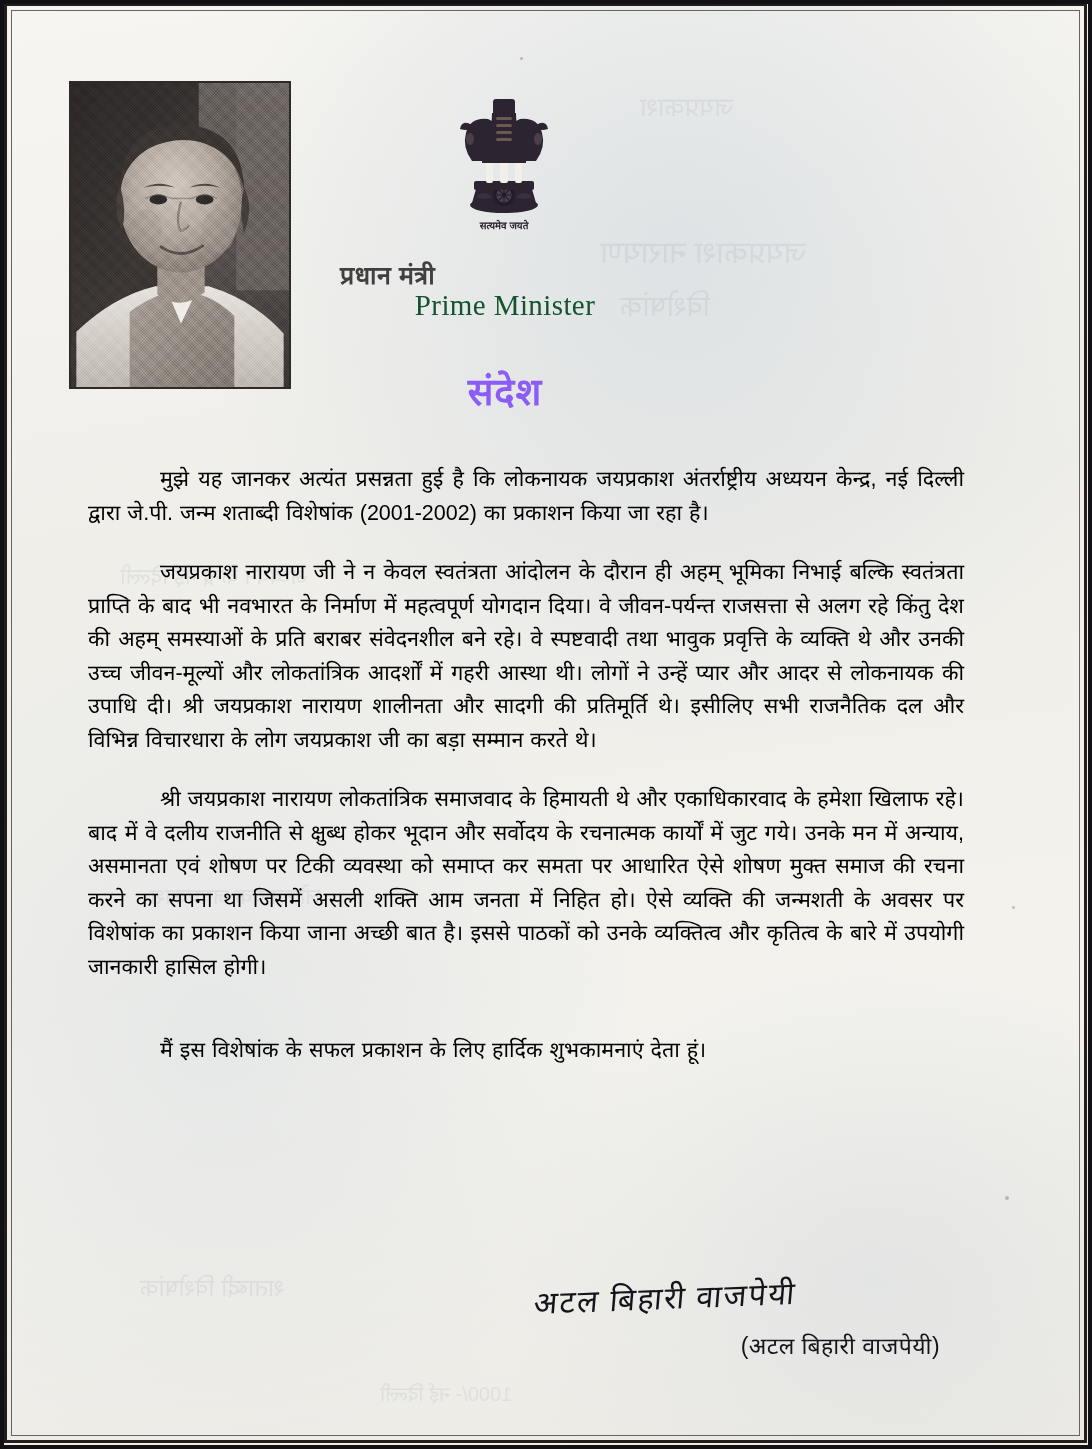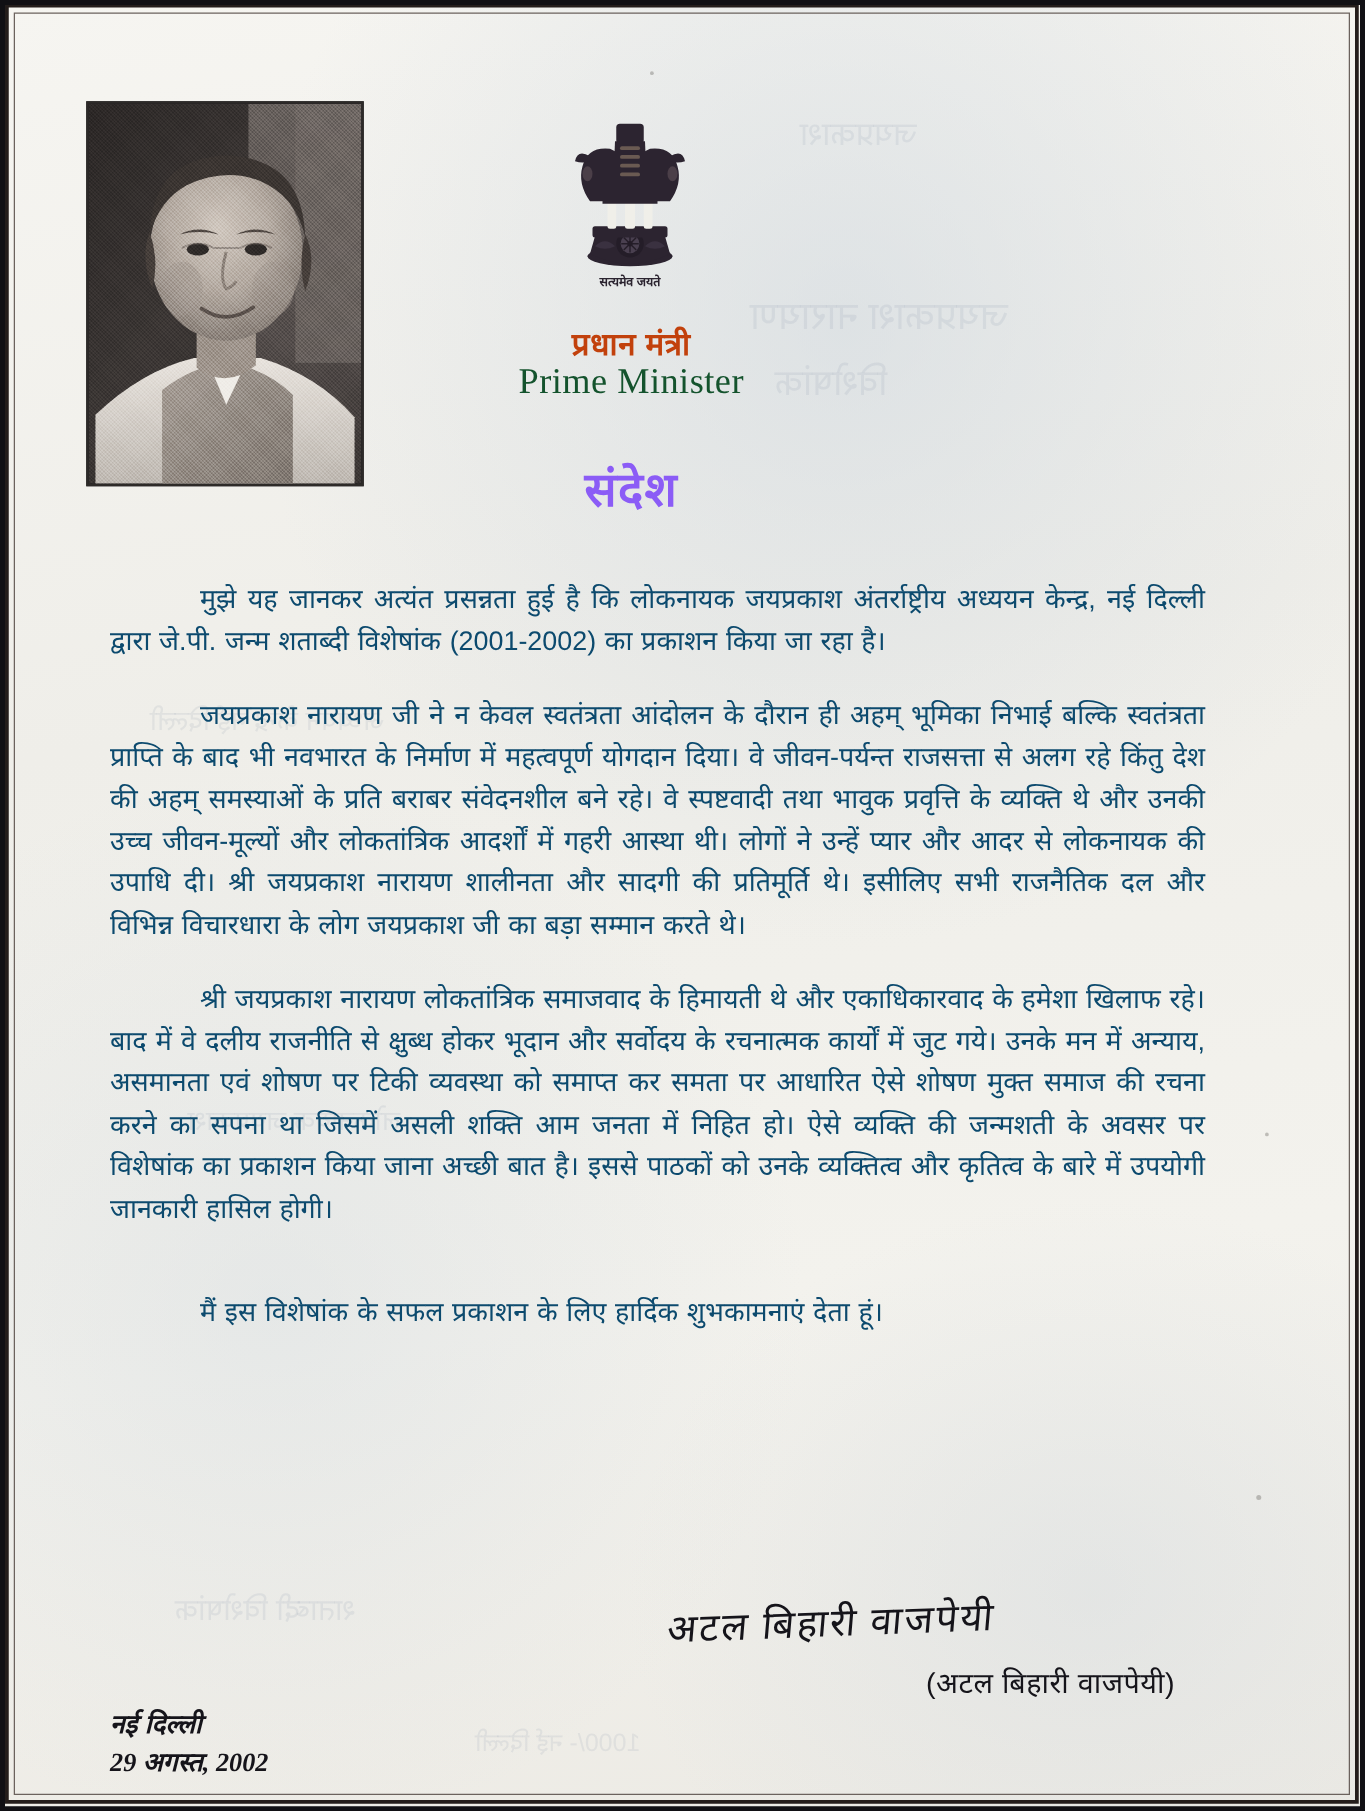--- a/index.html
+++ b/index.html
@@ -78,25 +78,24 @@
     position: absolute;
     left: 448px; top: 56px;
     width: 112px; height: 160px;
   }
   .emblem svg { display:block; width:100%; height:100%; }
 
   .pm-hindi {
     position: absolute;
     left: 340px; top: 228px;
     width: 330px;
-    text-align: center;
     font-family: "Liberation Sans", "DejaVu Sans", sans-serif;
     font-size: 25px;
     font-weight: 700;
-    color: #c2410c;
+    color: #404040;
     letter-spacing: .5px;
   }
   .pm-english {
     position: absolute;
     left: 340px; top: 260px;
     width: 330px;
     text-align: center;
     font-family: "Liberation Serif", "DejaVu Serif", serif;
     font-size: 29px;
     color: #14532d;
@@ -118,21 +117,21 @@
   .body-block {
     position: absolute;
     left: 88px;
     top: 434px;
     width: 876px;
   }
   .para {
     font-family: "Liberation Sans", "DejaVu Sans", sans-serif;
     font-size: 21.5px;
     line-height: 33.5px;
-    color: #0c4a6e;
+    color: #000000;
     text-align: justify;
     text-indent: 72px;
     margin: 0 0 26px 0;
     word-spacing: 1px;
   }
   .para.p2 { margin-bottom: 26px; }
   .para.last { text-indent: 72px; margin-bottom: 0; }
   .gap-before-last { height: 24px; }
 
   
@@ -346,23 +345,19 @@
       <p class="para p3">श्री जयप्रकाश नारायण लोकतांत्रिक समाजवाद के हिमायती थे और एकाधिकारवाद के हमेशा खिलाफ रहे। बाद में वे दलीय राजनीति से क्षुब्ध होकर भूदान और सर्वोदय के रचनात्मक कार्यों में जुट गये। उनके मन में अन्याय, असमानता एवं शोषण पर टिकी व्यवस्था को समाप्त कर समता पर आधारित ऐसे शोषण मुक्त समाज की रचना करने का सपना था जिसमें असली शक्ति आम जनता में निहित हो। ऐसे व्यक्ति की जन्मशती के अवसर पर विशेषांक का प्रकाशन किया जाना अच्छी बात है। इससे पाठकों को उनके व्यक्तित्व और कृतित्व के बारे में उपयोगी जानकारी हासिल होगी।</p>
       <div class="gap-before-last"></div>
       <p class="para last">मैं इस विशेषांक के सफल प्रकाशन के लिए हार्दिक शुभकामनाएं देता हूं।</p>
     </div>
 
     <div class="sign-block">
       <span class="signature-ink">अटल बिहारी वाजपेयी</span>
       <span class="sign-name">(अटल बिहारी वाजपेयी)</span>
     </div>
 
-    <div class="footer-block">
-      <div class="footer-line place">नई दिल्ली</div>
-      <div class="footer-line date">29 अगस्त, 2002</div>
-    </div>
 
   </div>
 
   <div class="frame-inner"></div>
   <div class="frame-outer"></div>
   <div class="frame-edge"></div>
 </div>
 
 </body></html>

